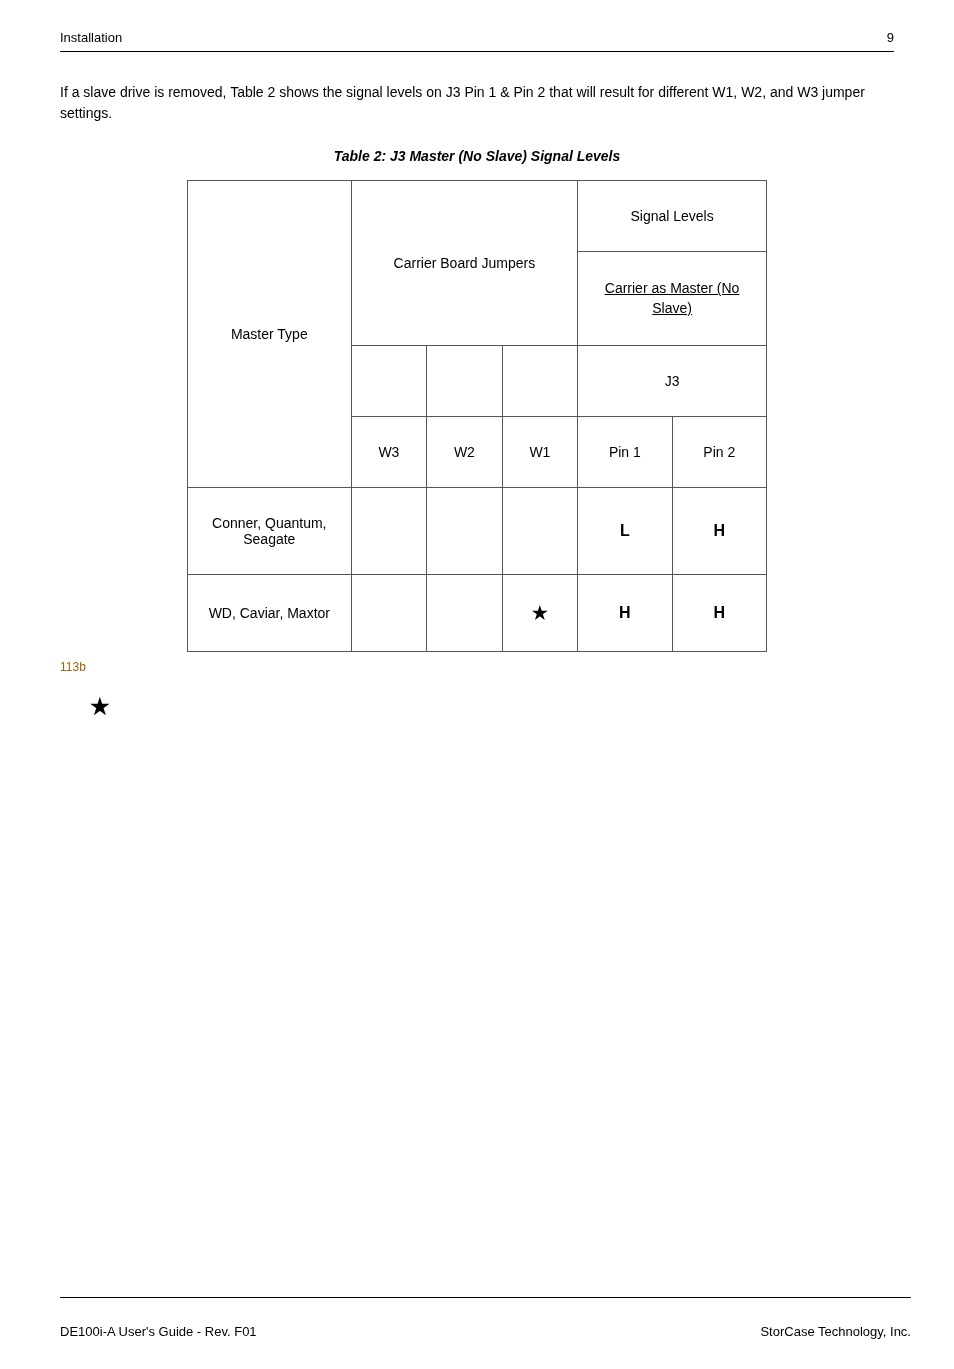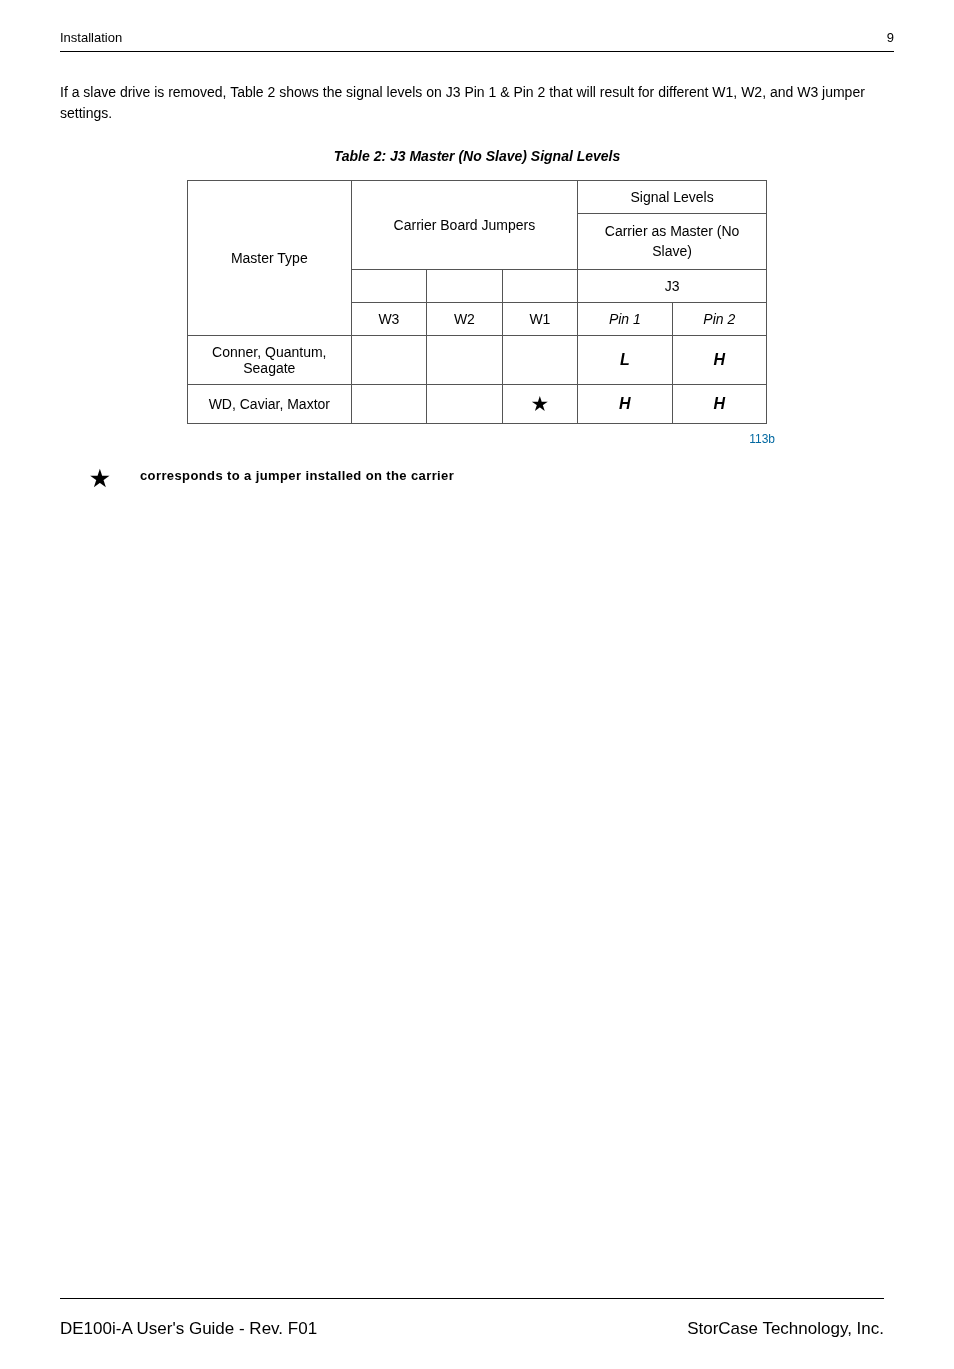--- a/index.html
+++ b/index.html
@@ -69,21 +69,21 @@
     table.main-table {
       border-collapse: collapse;
       width: 580px;
     }
 
     table.main-table td,
     table.main-table th {
       border: 1px solid #555;
       text-align: center;
       vertical-align: middle;
-      padding: 8px 8px;
+      padding: 27px 8px;
       font-size: 14px;
     }
 
     .drive-type-cell {
       width: 130px;
       text-align: center;
     }
 
     .carrier-board-cell {
       text-align: center;
@@ -92,42 +92,41 @@
 
     .signal-levels-cell {
       text-align: center;
       font-size: 14px;
     }
 
     .carrier-master-cell {
       text-align: center;
       font-size: 14px;
       line-height: 1.4;
+      text-decoration: underline;
     }
 
     .j3-cell {
       text-align: center;
       font-size: 14px;
     }
 
     .col-w3, .col-w2, .col-w1 {
       width: 60px;
     }
 
     .col-pin1, .col-pin2 {
       width: 75px;
-      font-style: italic;
     }
 
     .figure-number {
-      text-align: right;
       font-size: 12px;
       margin-right: 119px;
       margin-bottom: 20px;
-      color: #0369a1;
+      color: #a16207;
     }
 
     .legend-section {
       margin-top: 10px;
       margin-left: 30px;
     }
 
     .legend-item {
       display: flex;
       align-items: flex-start;
@@ -148,26 +147,26 @@
     .legend-text {
       font-size: 13px;
       font-weight: bold;
       letter-spacing: 0.03em;
     }
 
     .footer-bar {
       position: absolute;
       bottom: 30px;
       left: 60px;
-      right: 70px;
+      right: 43px;
       border-top: 1px solid #000;
-      padding-top: 20px;
+      padding-top: 26px;
       display: flex;
       justify-content: space-between;
-      font-size: 17px;
+      font-size: 13px;
     }
 
     .large-star {
       font-size: 22px;
       font-weight: bold;
     }
   </style>
 </head>
 <body>
 
@@ -231,21 +230,20 @@
     </tbody>
       </table>
   </div>
 
   <div class="figure-number">113b</div>
 
   <div class="legend-section">
     <div class="legend-item">
       <span class="legend-symbol large-star">★</span>
       <span style="display:inline-block; width: 20px;"></span>
-      <span class="legend-text">corresponds to a jumper installed on the carrier</span>
     </div>
   </div>
 
   <div class="footer-bar">
     <span>DE100i-A User's Guide - Rev. F01</span>
     <span>StorCase Technology, Inc.</span>
   </div>
 
 </div>
 

